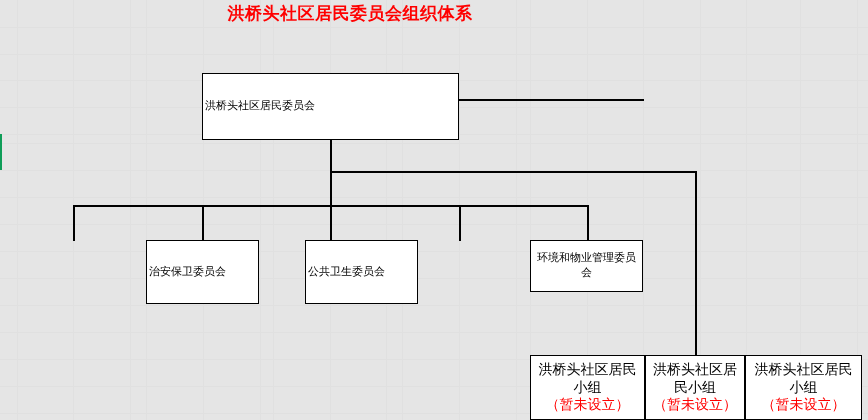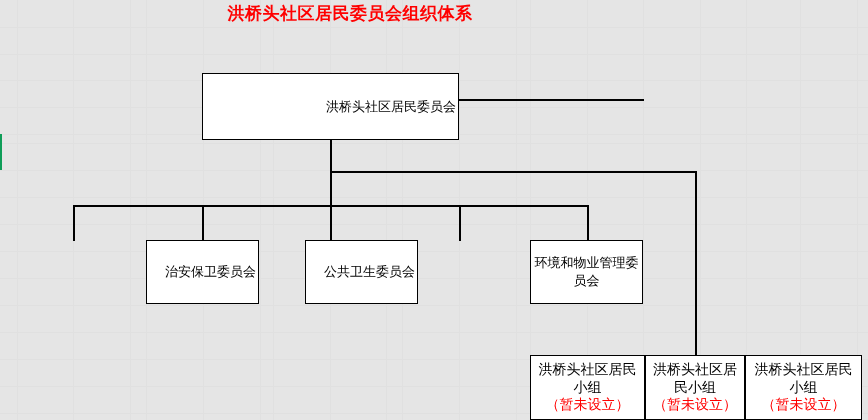--- a/index.html
+++ b/index.html
@@ -52,23 +52,23 @@
     white-space: nowrap;
   }
   
   .node {
     position: absolute;
     box-sizing: border-box;
     border: 1.6px solid #000000;
     background: #ffffff;
     display: flex;
     align-items: center;
-    justify-content: flex-end;
+    justify-content: flex-start;
     text-align: center;
-    font-size: 13px;
+    font-size: 11px;
     color: #000000;
     line-height: 1.35;
     padding: 0 2px;
   }
   .node.small {
     font-size: 14px;
     line-height: 1.25;
     flex-direction: column;
     justify-content: center;
   }
@@ -158,21 +158,21 @@
 
   <div class="node" style="left:146px; top:240px; width:113px; height:64px;">
     <span>治安保卫委员会</span>
   </div>
 
   <div class="node" style="left:273px; top:240px; width:113px; height:64px;margin-left:32px;">
     <span>公共卫生委员会</span>
   </div>
 
 
-  <div class="node" style="left:530px; top:240px; width:113px; height:64px;">
+  <div class="node" style="left:530px; top:240px; width:113px; height:52px;">
     <span>环境和物业管理委员会</span>
   </div>
 
   <div class="node small" style="left:530px; top:355px; width:115px; height:65px;">
     <span>洪桥头社区居民小组</span>
     <span class="unset" style="color: rgb(255, 0, 0);">（暂未设立）</span>
   </div>
 
   <div class="node small" style="left:645px; top:355px; width:100px; height:65px;">
     <span>洪桥头社区居民小组</span>

